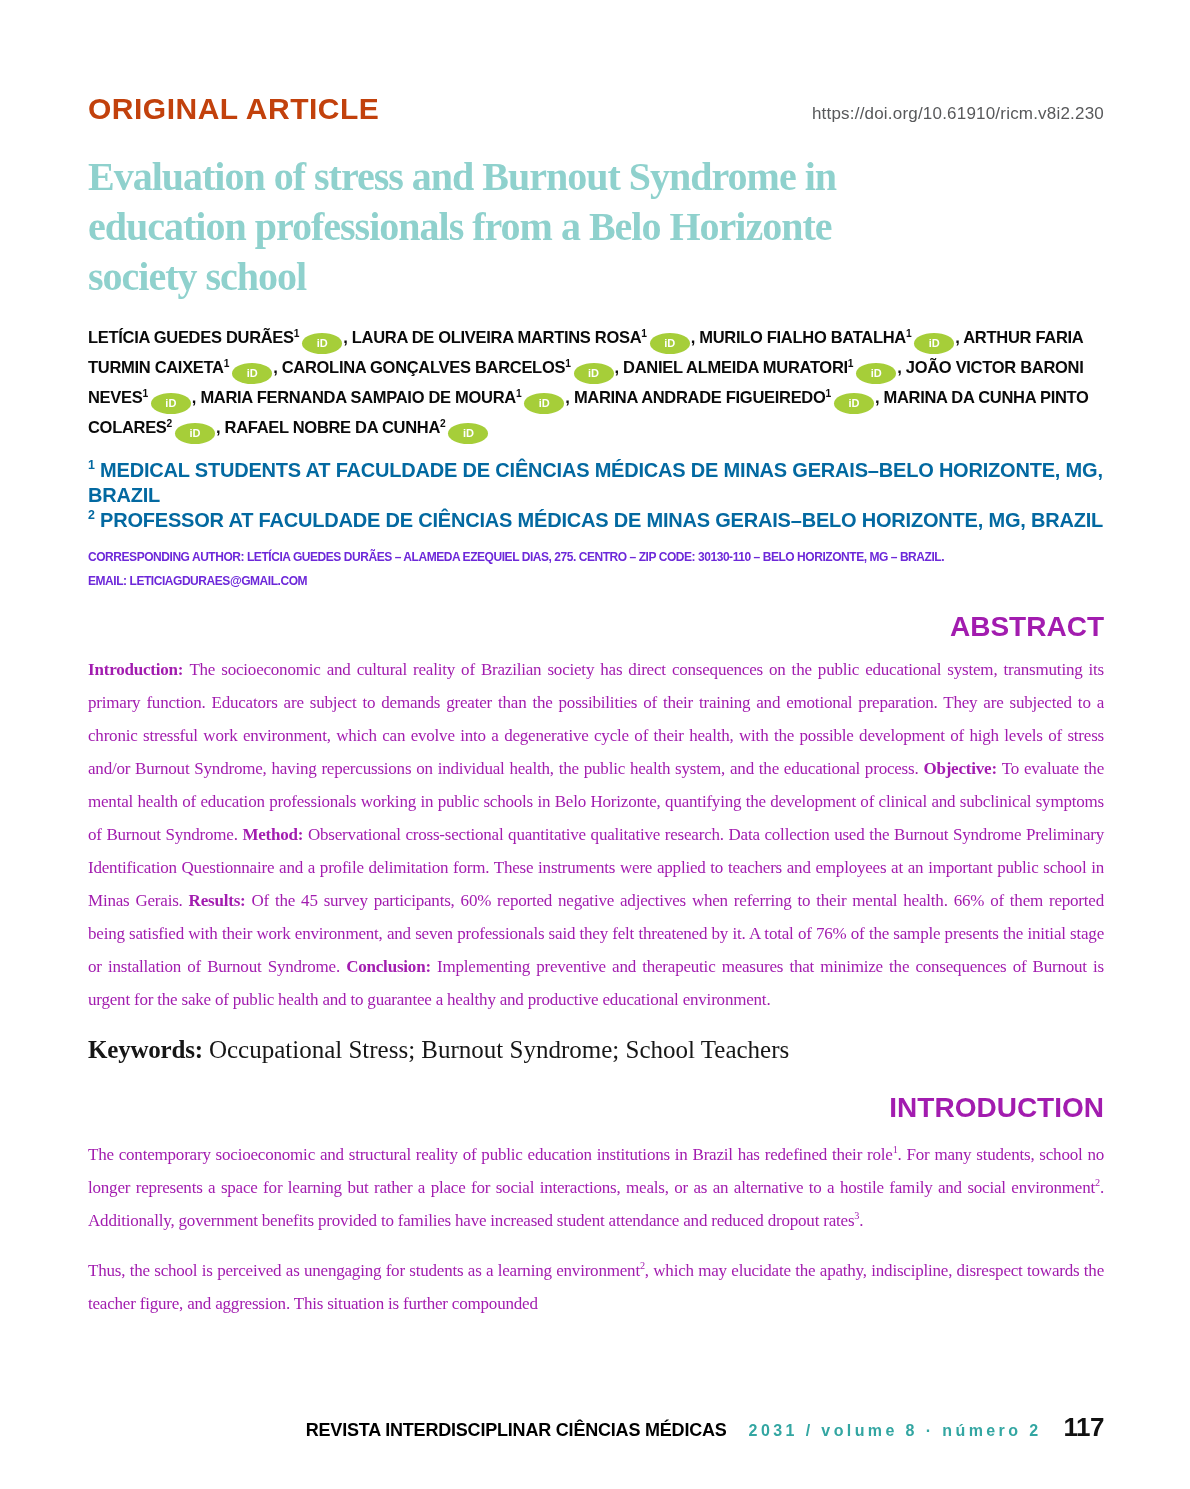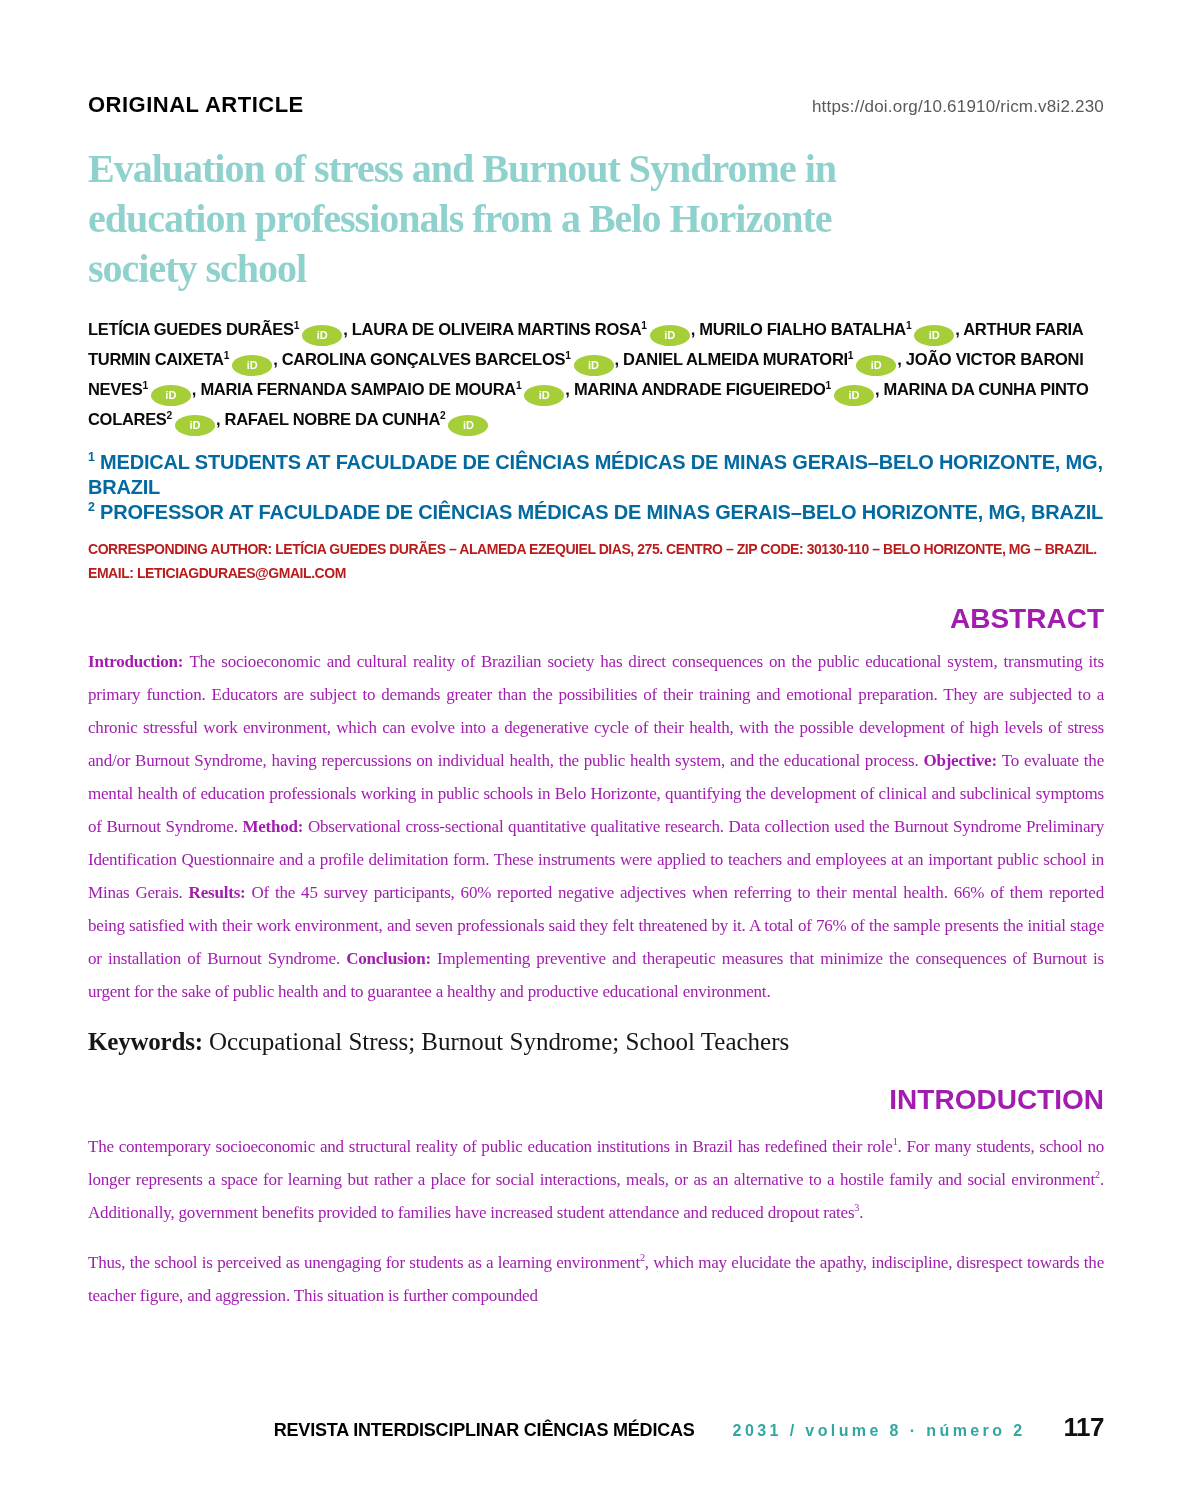--- a/index.html
+++ b/index.html
@@ -16,21 +16,21 @@
     font-family:"Liberation Sans",sans-serif;color:var(--ink);
   }
   .page{
     position:absolute;inset:0;
     padding:92px 86px 0 88px;
   }
   
   .head-row{display:flex;justify-content:space-between;align-items:baseline;}
   .kicker{
     font-family:"Liberation Sans",sans-serif;font-weight:700;
-    font-size:22px;letter-spacing:.5px;color:#000000;
+    font-size:30px;letter-spacing:.5px;color:#c2410c;
   }
   .doi{
     font-weight:400;font-size:17px;color:var(--doi-gray);letter-spacing:.2px;
   }
   
   .title{
     margin-top:26px;
     font-family:"Liberation Serif",serif;font-weight:700;
     font-size:40px;line-height:50px;letter-spacing:-1px;
     color:var(--title-teal);
@@ -51,22 +51,22 @@
   }
   
   .affils{
     margin-top:14px;
     font-weight:700;font-size:20px;line-height:25px;letter-spacing:-.2px;
     color:#0369a1;
   }
   .affils sup{font-size:62%;line-height:0;}
   .corresponding{
     margin-top:12px;
-    font-weight:700;font-size:14px;line-height:24px;letter-spacing:-.45px;
-    color:#b91c1c;
+    font-weight:700;font-size:12px;line-height:24px;letter-spacing:-.45px;
+    color:#6d28d9;
   }
   
   .section-heading{
     margin-top:18px;text-align:right;
     font-weight:700;font-size:28px;letter-spacing:0;color:#a21caf;
   }
   
   .serif-body{
     font-family:Liberation Serif, serif;
     font-size:17px;line-height:33px;letter-spacing:-.2px;
@@ -79,21 +79,21 @@
     font-family:"Liberation Serif",serif;font-size:25px;color:#161616;
     text-align:left;
   }
   .keywords b{letter-spacing:-.2px;}
   .intro-heading{margin-top:28px;}
   .intro-p1{margin-top:14px;}
   .intro-p2{margin-top:17px;}
   
   .footer{
     position:absolute;left:88px;right:86px;top:1412px;
-    display:flex;justify-content:flex-end;align-items:baseline;gap:38px;
+    display:flex;justify-content:flex-end;align-items:baseline;gap:22px;
   }
   .footer-journal{
     font-weight:700;font-size:18px;letter-spacing:-.2px;color:#000;
   }
   .footer-issue{
     font-weight:700;font-size:16px;letter-spacing:3.4px;color:var(--accent-teal);
   }
   .footer-page{
     font-weight:700;font-size:26px;letter-spacing:-.5px;color:#111;
   }

